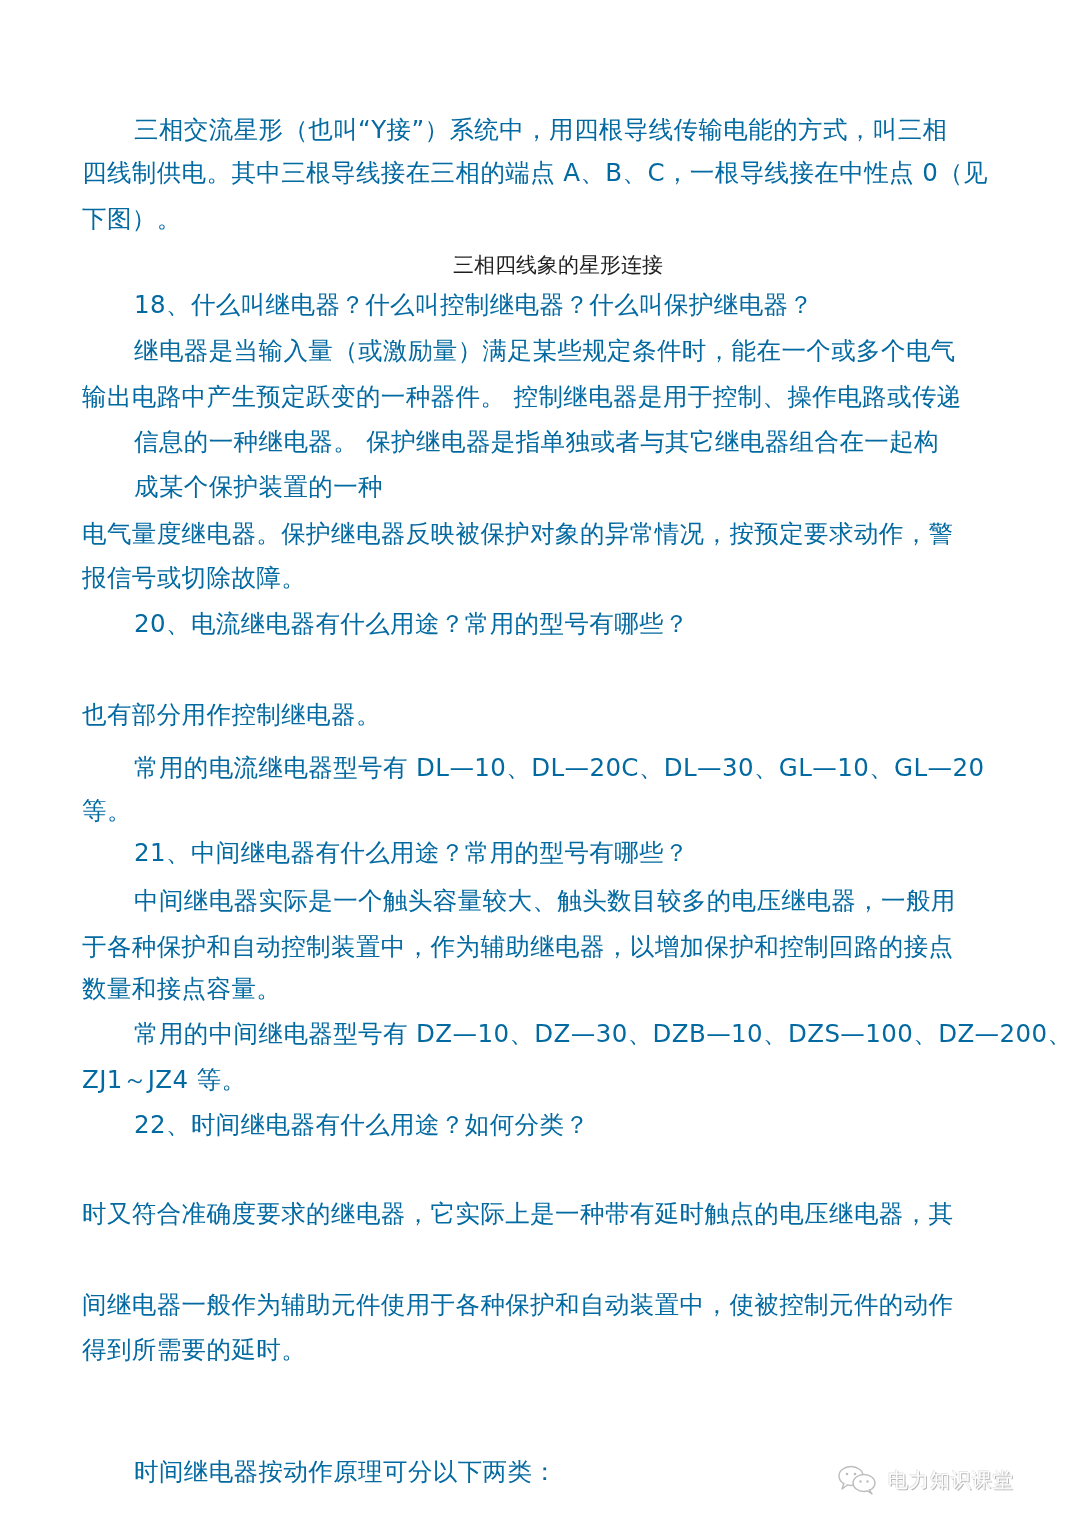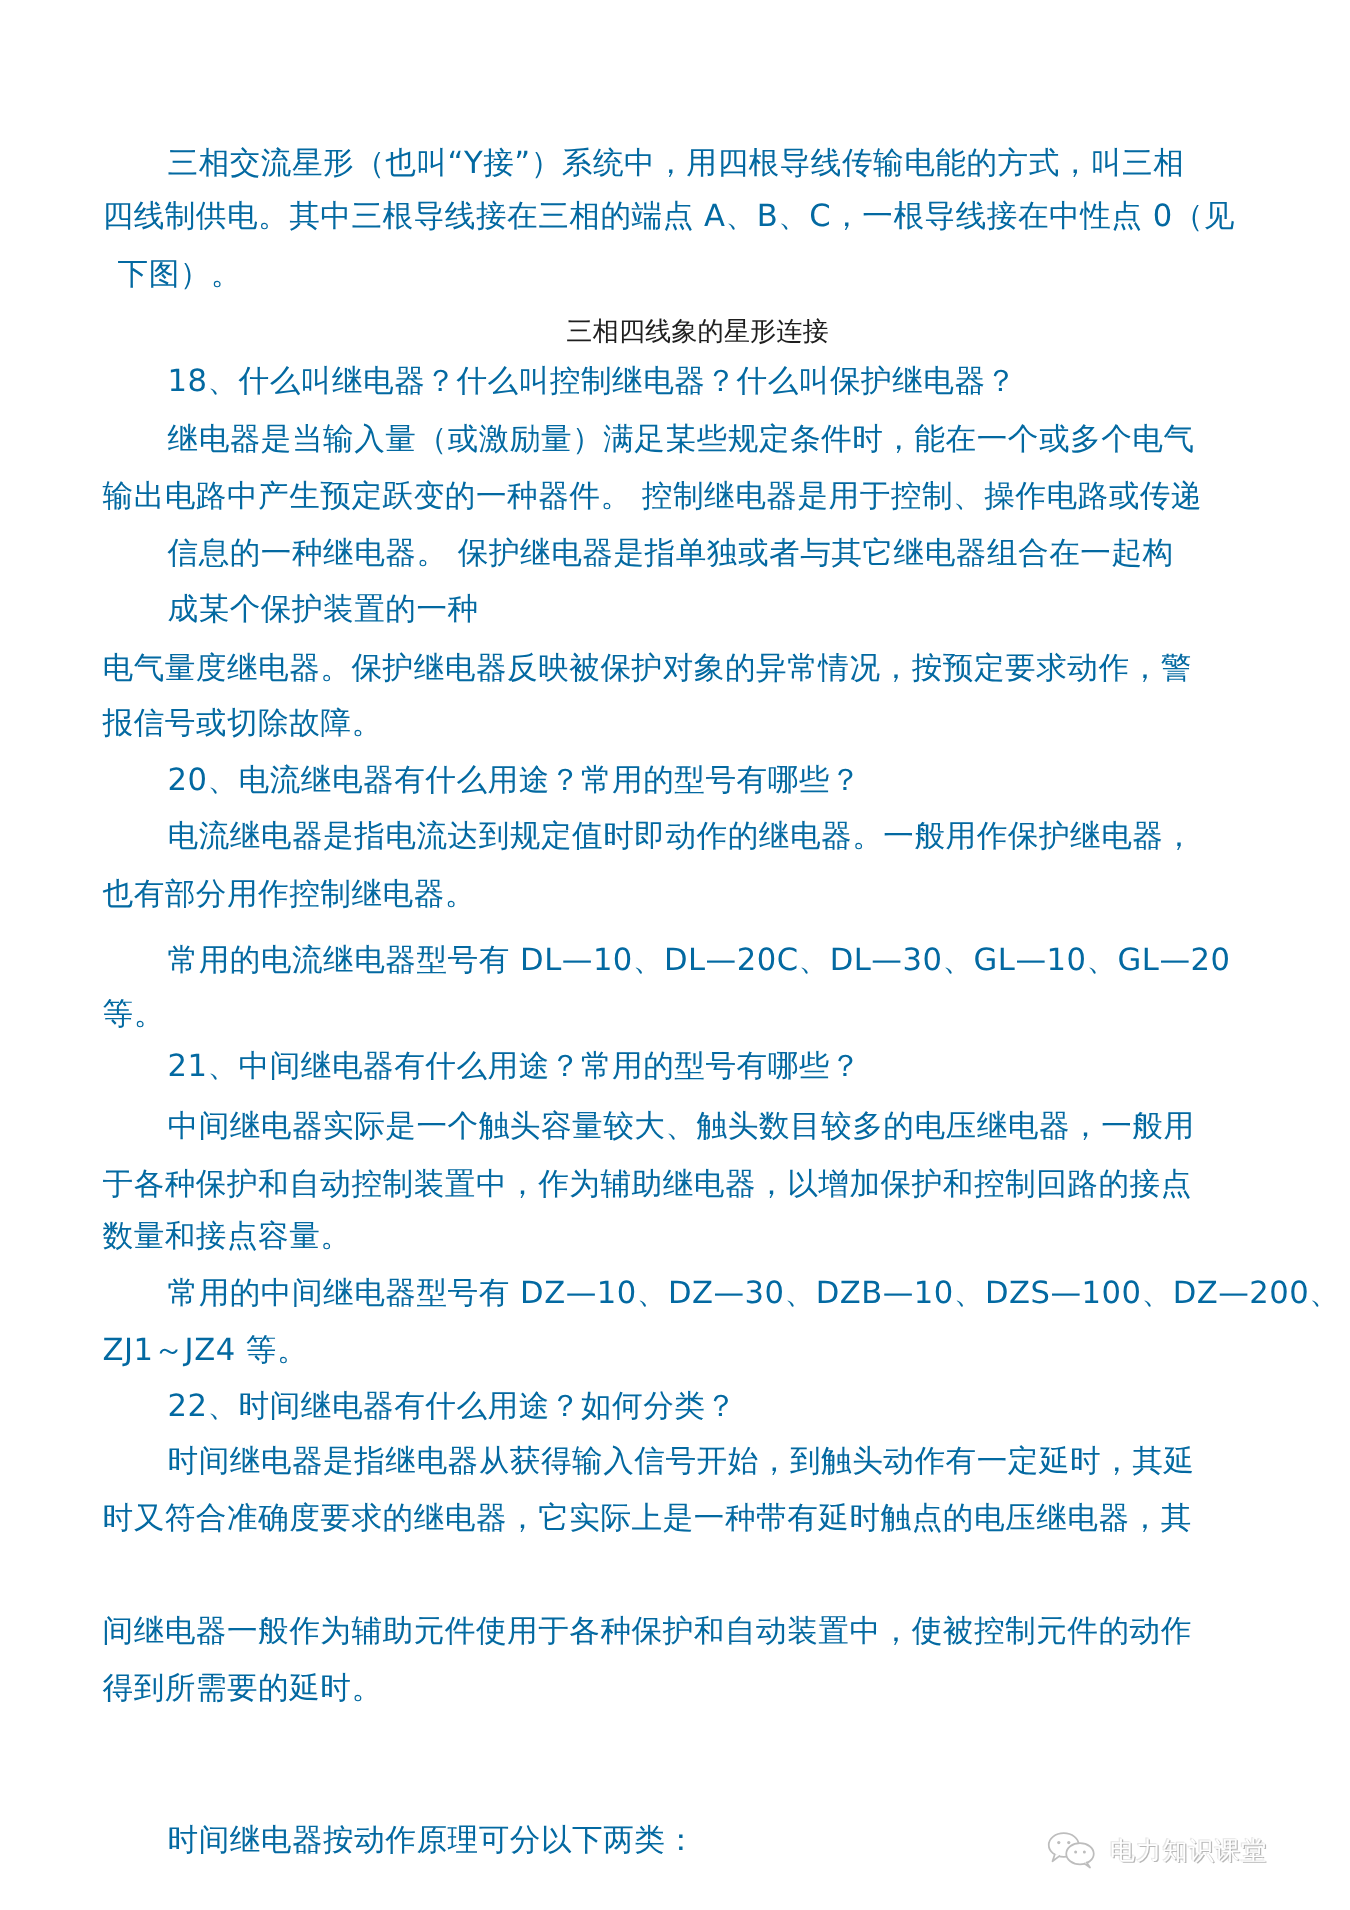--- a/index.html
+++ b/index.html
@@ -65,47 +65,45 @@
       font-family: "DejaVu Sans", sans-serif;
     }
   </style>
 </head>
 <body>
 
 <div class="page">
 
   <div class="line indent" style="top:115px;">三相交流星形（也叫“Y接”）系统中，用四根导线传输电能的方式，叫三相</div>
   <div class="line flush" style="top:158px;">四线制供电。其中三根导线接在三相的端点  A、B、C，一根导线接在中性点  0（见</div>
-  <div class="line flush" style="top:204px;margin-left:12px;">下图）。</div>
+  <div class="line flush" style="top:204px;">下图）。</div>
 
   <div class="center-title" style="top:250px;">三相四线象的星形连接</div>
 
   <div class="line indent" style="top:290px;">18、什么叫继电器？什么叫控制继电器？什么叫保护继电器？</div>
   <div class="line indent" style="top:336px;">继电器是当输入量（或激励量）满足某些规定条件时，能在一个或多个电气</div>
   <div class="line flush" style="top:382px;">输出电路中产生预定跃变的一种器件。 控制继电器是用于控制、操作电路或传递</div>
   <div class="line indent" style="top:427px;">信息的一种继电器。 保护继电器是指单独或者与其它继电器组合在一起构</div>
   <div class="line indent" style="top:472px;">成某个保护装置的一种</div>
   <div class="line flush" style="top:519px;">电气量度继电器。保护继电器反映被保护对象的异常情况，按预定要求动作，警</div>
   <div class="line flush" style="top:563px;">报信号或切除故障。</div>
 
   <div class="line indent" style="top:609px;">20、电流继电器有什么用途？常用的型号有哪些？</div>
-  <div class="line indent" style="top:654px;">电流继电器是指电流达到规定值时即动作的继电器。一般用作保护继电器，</div>
   <div class="line flush" style="top:700px;">也有部分用作控制继电器。</div>
   <div class="line indent" style="top:753px;">常用的电流继电器型号有 DL—10、DL—20C、DL—30、GL—10、GL—20</div>
   <div class="line flush" style="top:796px;">等。</div>
 
   <div class="line indent" style="top:838px;">21、中间继电器有什么用途？常用的型号有哪些？</div>
   <div class="line indent" style="top:886px;">中间继电器实际是一个触头容量较大、触头数目较多的电压继电器，一般用</div>
   <div class="line flush" style="top:932px;">于各种保护和自动控制装置中，作为辅助继电器，以增加保护和控制回路的接点</div>
   <div class="line flush" style="top:974px;">数量和接点容量。</div>
   <div class="line indent" style="top:1019px;">常用的中间继电器型号有 DZ—10、DZ—30、DZB—10、DZS—100、DZ—200、</div>
   <div class="line flush" style="top:1065px;">ZJ1～JZ4 等。</div>
 
   <div class="line indent" style="top:1110px;">22、时间继电器有什么用途？如何分类？</div>
-  <div class="line indent" style="top:1154px;">时间继电器是指继电器从获得输入信号开始，到触头动作有一定延时，其延</div>
   <div class="line flush" style="top:1199px;">时又符合准确度要求的继电器，它实际上是一种带有延时触点的电压继电器，其</div>
   <div class="line flush" style="top:1290px;">间继电器一般作为辅助元件使用于各种保护和自动装置中，使被控制元件的动作</div>
   <div class="line flush" style="top:1335px;">得到所需要的延时。</div>
   <div class="line indent" style="top:1457px;">时间继电器按动作原理可分以下两类：</div>
 
 </div>
 
 <div class="watermark">
   <span>
     <svg width="44" height="32" viewBox="0 0 44 32">

